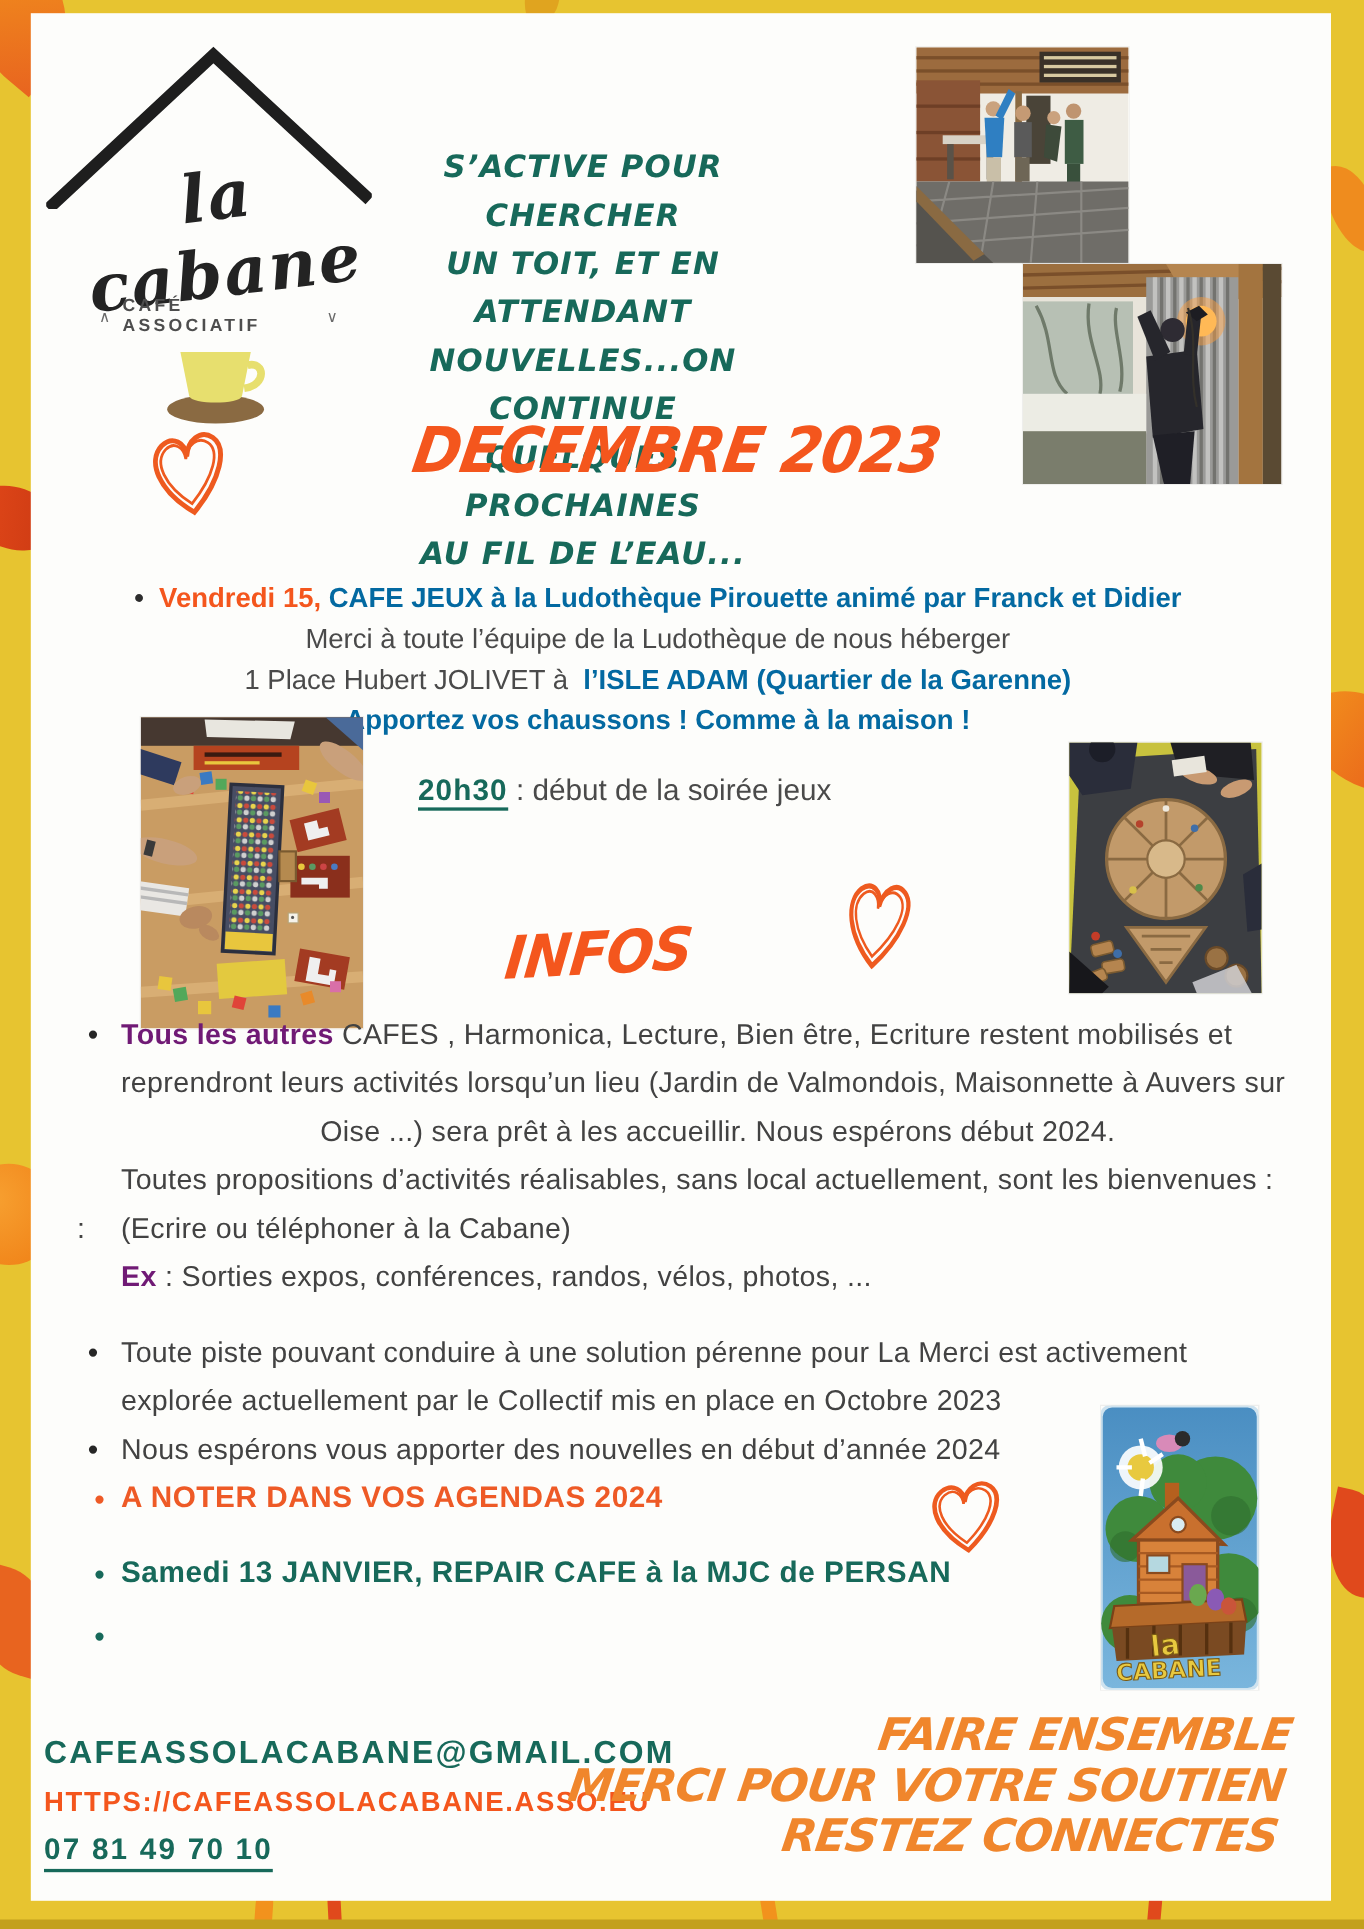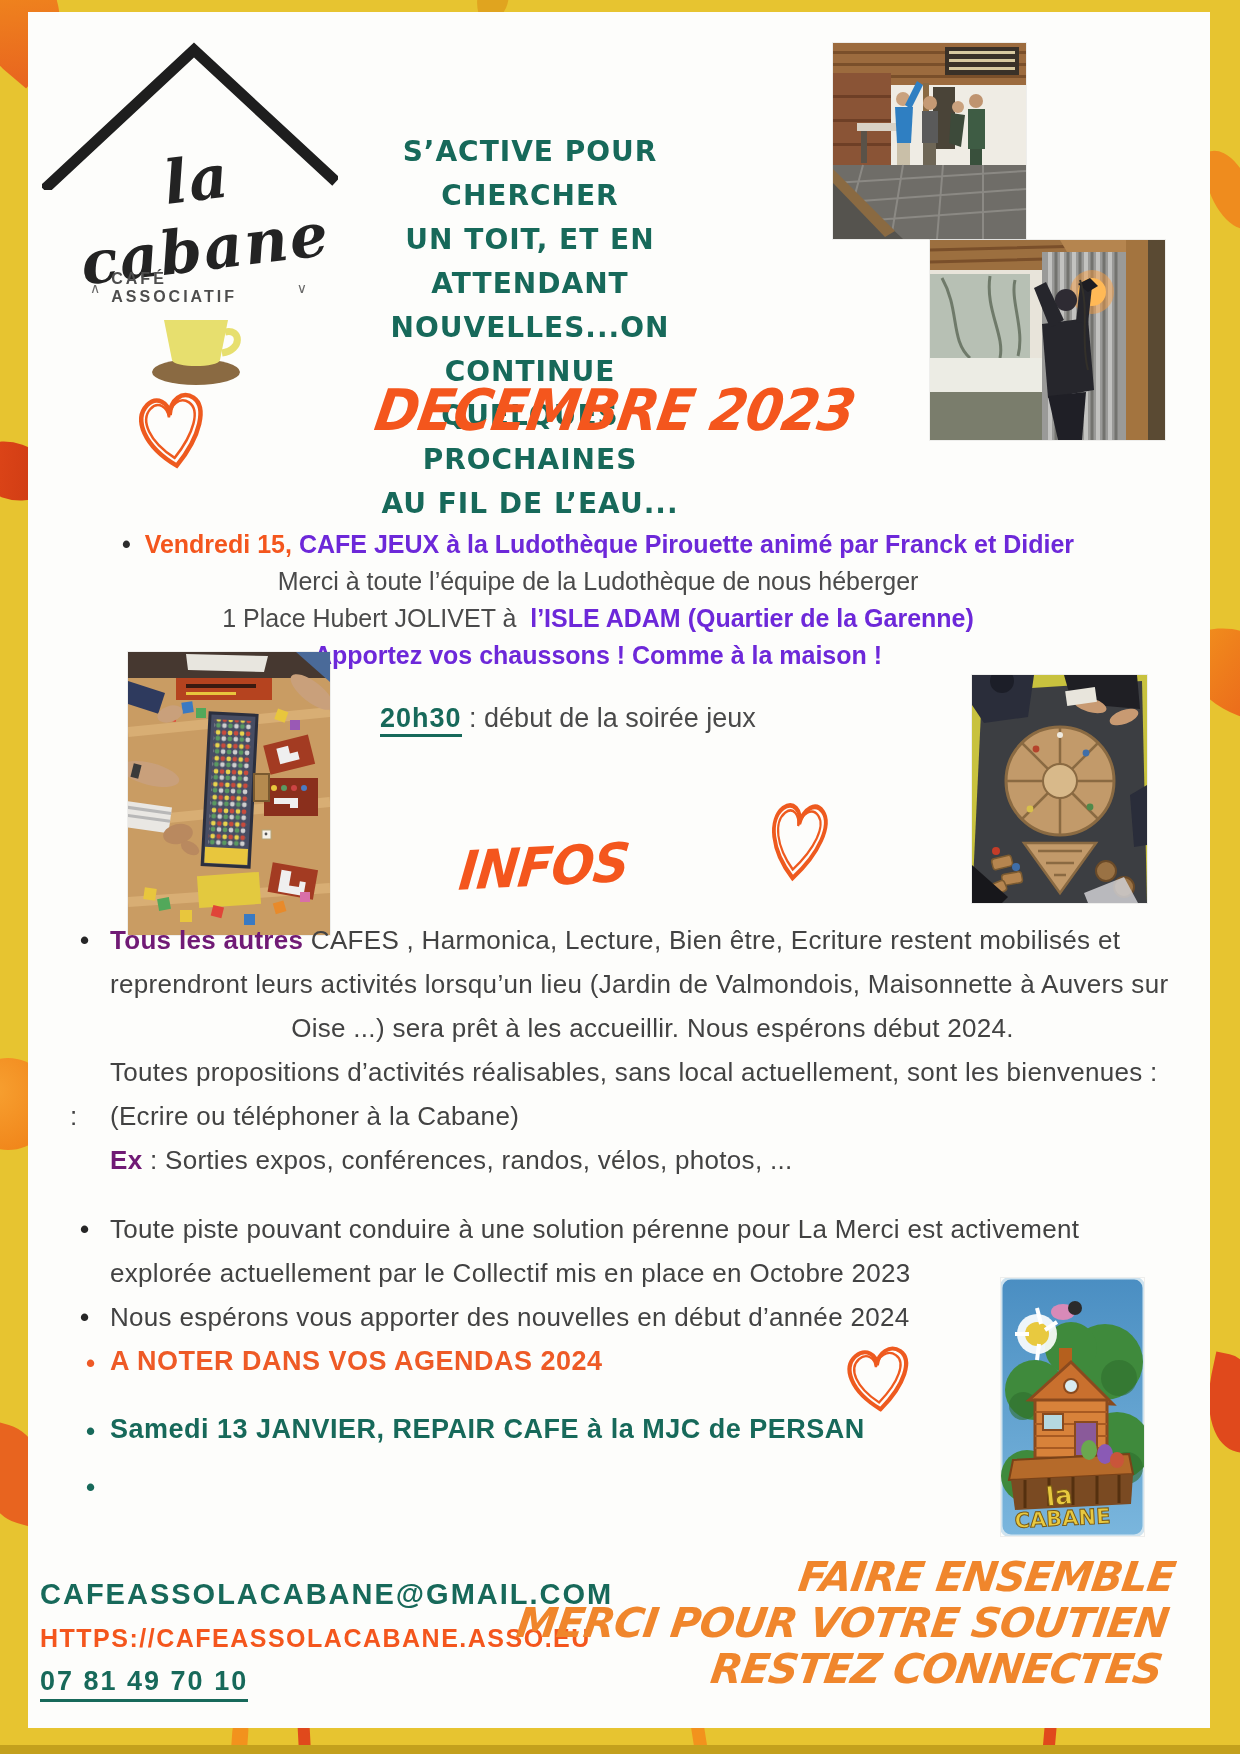--- a/index.html
+++ b/index.html
@@ -26,21 +26,21 @@
   .logo-sub .chev{font-size:14px;color:#6a6a6a;font-weight:normal;}
 
   
   .tagline{width:400px;text-align:center;color:var(--teal);font-family:"DejaVu Sans",sans-serif;font-weight:bold;font-size:28px;line-height:44px;letter-spacing:1px;}
   .brush{font-family:"DejaVu Sans",sans-serif;font-weight:bold;font-style:italic;color:var(--accent);transform:skewX(-9deg) scaleY(1.08);letter-spacing:-1px;white-space:nowrap;}
   .month-title{font-size:53px;}
   .infos-title{font-size:50px;}
 
   
   .ev-line{left:90px;width:960px;text-align:center;font-size:25px;color:#4a4a4a;white-space:nowrap;}
-  .ev-bold{font-weight:bold;color:#6d28d9;}
+  .ev-bold{font-weight:bold;color:#0369a1;}
   .ev-date{font-weight:bold;color:var(--accent);}
   .bullet{font-weight:bold;color:#2d2d2d;}
   .time-line{font-size:27px;color:#4a4a4a;white-space:nowrap;}
   .time-label{font-weight:bold;color:var(--teal);border-bottom:3px solid var(--teal);padding-bottom:1px;letter-spacing:1px;}
 
   
   .body-line{left:82px;width:1085px;font-size:26px;color:var(--body);letter-spacing:.3px;white-space:nowrap;}
   .body-bold{font-weight:bold;color:#701a75;}
   .blt{position:absolute;font-size:26px;color:#262626;font-weight:bold;}
   .agenda-head{font-weight:bold;color:#ee5a26;font-size:27px;letter-spacing:.5px;}
@@ -89,21 +89,21 @@
       <span class="chev">∨</span>
     </div>
     <div class="abs" style="left:114px;top:296px;width:112px;height:80px;">
       <svg width="112" height="80" viewBox="0 0 112 80">
         <ellipse cx="54" cy="64" rx="44" ry="13" fill="#8a6a42"></ellipse>
         <path d="M83,24 C99,20 101,42 80,45" fill="none" stroke="#e7df6e" stroke-width="7"></path>
         <path d="M22,12 L30,52 C32,60 76,60 78,52 L86,12 Z" fill="#e7df6e"></path>
       </svg>
     </div>
 
-    <div class="abs tagline" style="left:302px;top:118px;">
+    <div class="abs tagline" style="left:302px;top:118px;font-style:italic;">
       <div>S’ACTIVE POUR CHERCHER</div>
       <div>UN TOIT, ET EN ATTENDANT</div>
       <div>NOUVELLES...ON CONTINUE</div>
       <div>QUELQUES PROCHAINES</div>
       <div>AU FIL DE L’EAU...</div>
     </div>
 
     <div class="abs photo" style="left:805px;top:31px;width:193px;height:196px;">
       <svg width="193" height="196" viewBox="0 0 193 196">
         <rect width="193" height="196" fill="#efece4"></rect>

